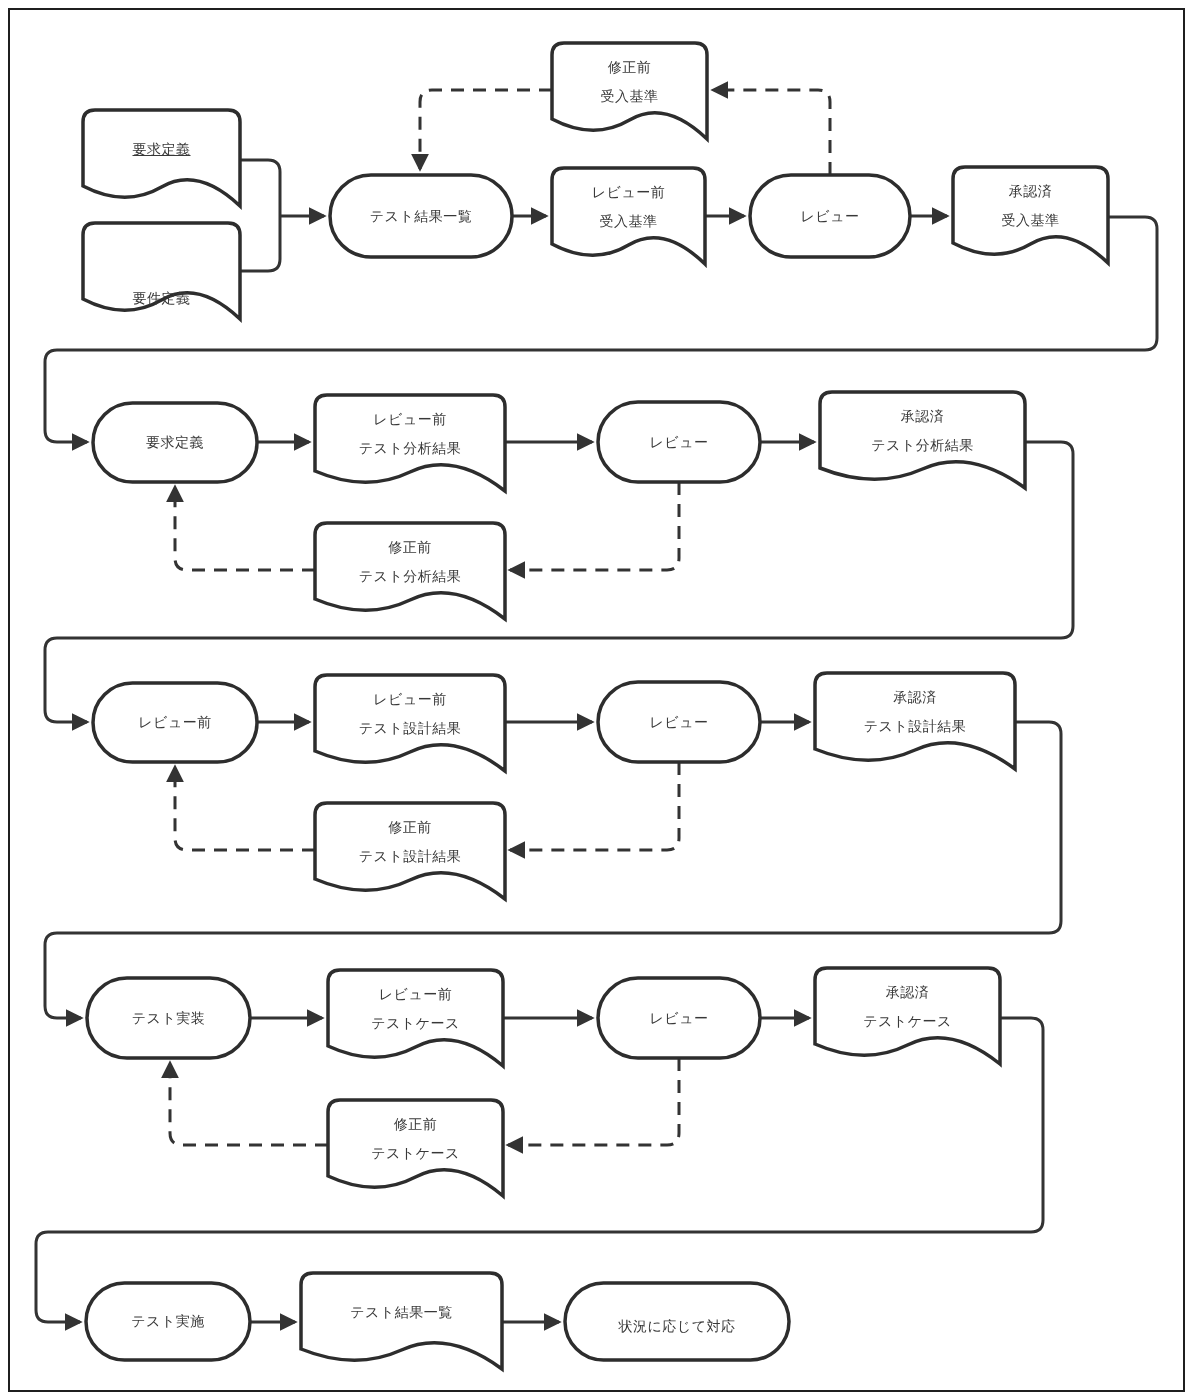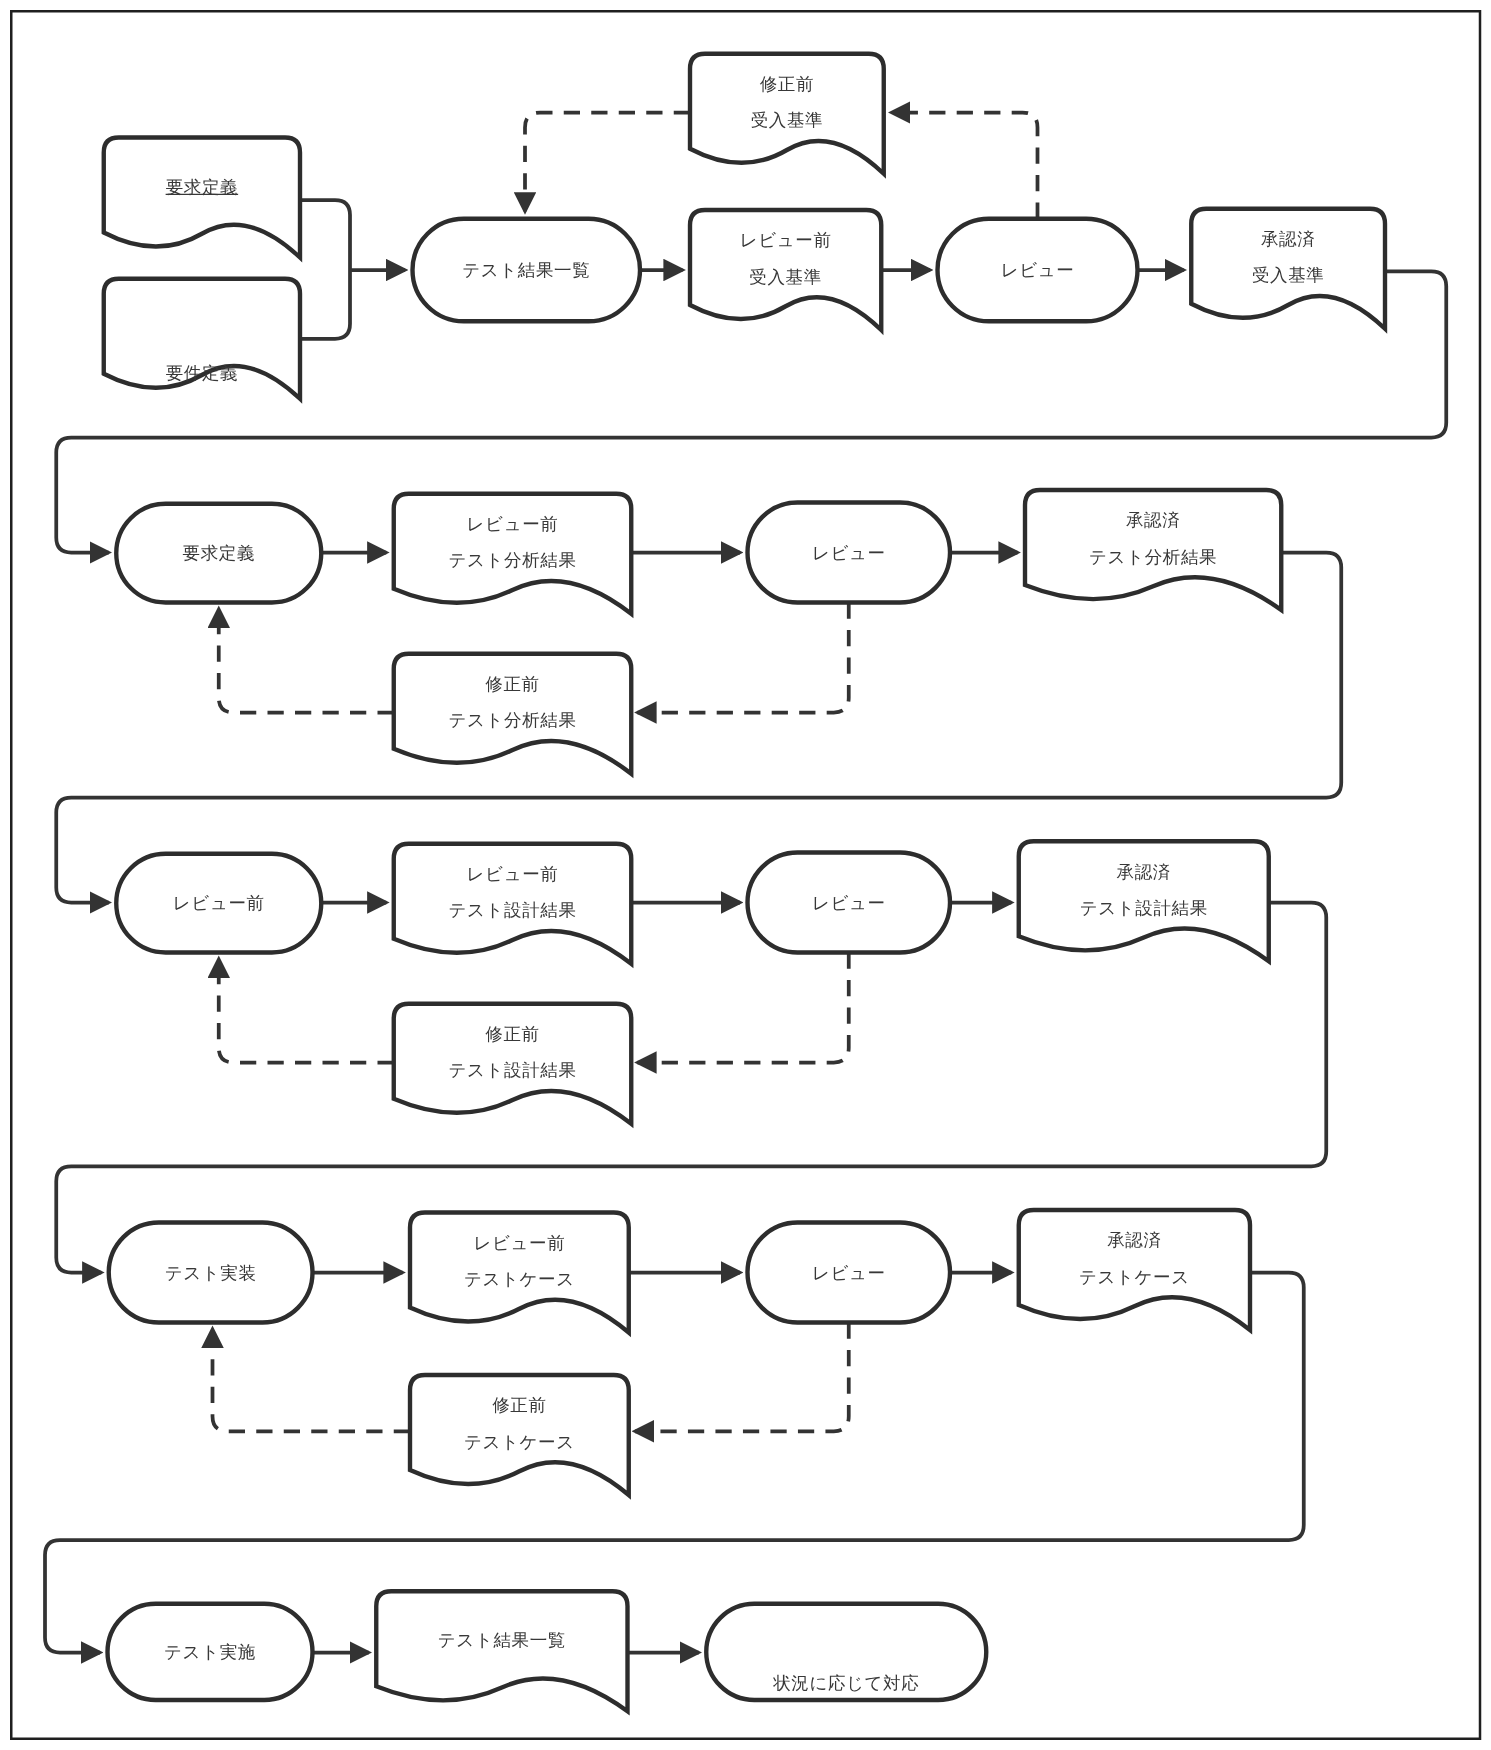--- a/index.html
+++ b/index.html
@@ -224,16 +224,16 @@
       <div class="node process" style="left: 86px; top: 1283px; width: 164px; height: 77px;">
         <svg width="164" height="77" viewBox="0 0 164 77">
           <rect x="0" y="0" width="164" height="77" rx="38.5" class="shape"></rect>
         </svg>
         <div class="label" style="height: 77px;">テスト実施</div>
       </div>
       <div class="node process" style="left: 565px; top: 1283px; width: 224px; height: 77px;">
         <svg width="224" height="77" viewBox="0 0 224 77">
           <rect x="0" y="0" width="224" height="77" rx="38.5" class="shape"></rect>
         </svg>
-        <div class="label" style="height: 86px; margin-top: 20px;">状況に応じて対応</div>
+        <div class="label" style="height: 86px;">状況に応じて対応</div>
       </div>
     </div>
 </div>
 
 </body></html>

